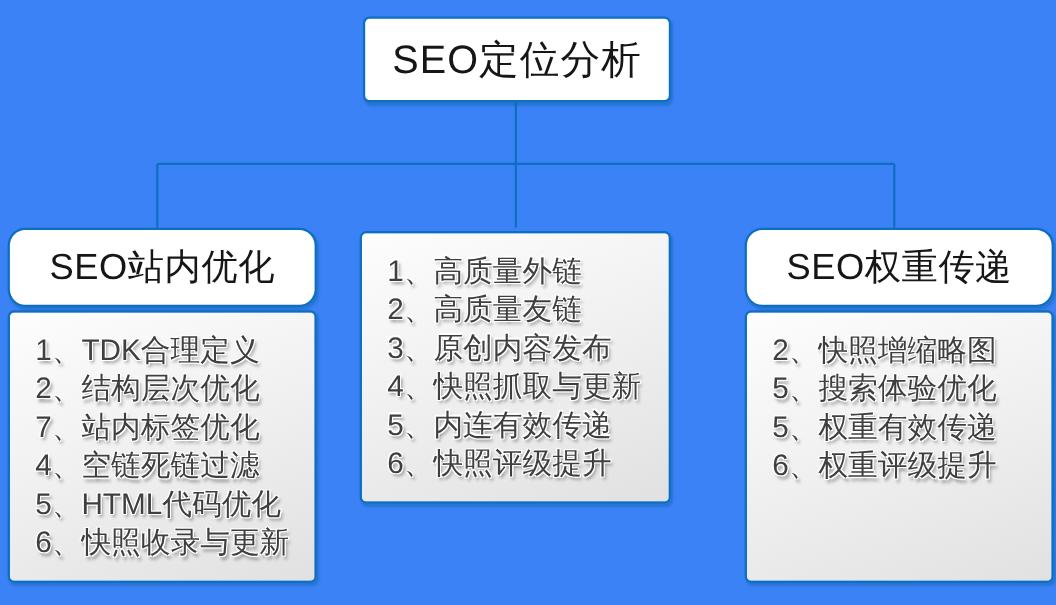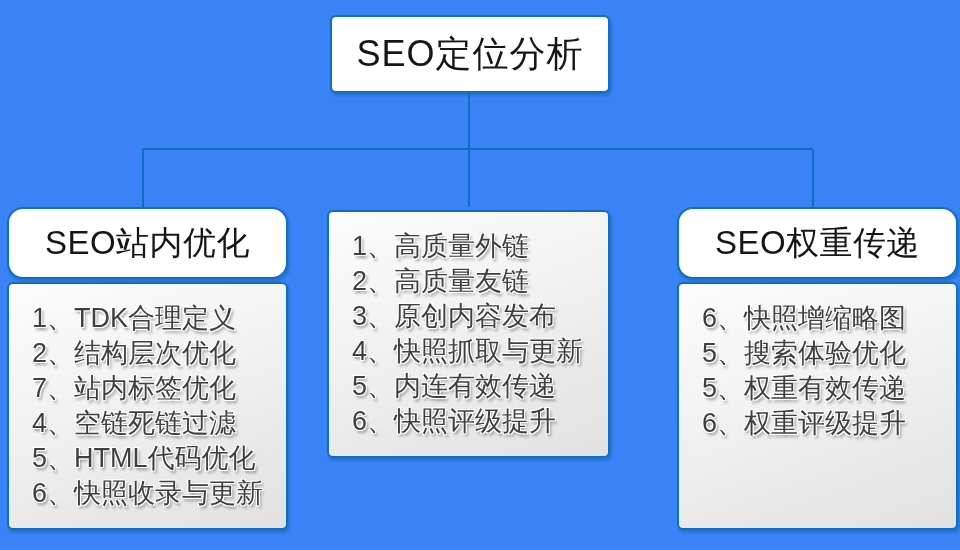--- a/index.html
+++ b/index.html
@@ -134,20 +134,20 @@
       <div class="list-item">5、内连有效传递</div>
       <div class="list-item">6、快照评级提升</div>
     </div>
   </div>
 
   <div class="branch col3">
     <div class="branch-header">
       <span class="branch-title">SEO权重传递</span>
     </div>
     <div class="branch-list">
-      <div class="list-item">6、快照增缩略图</div>
+      <div class="list-item">2、快照增缩略图</div>
       <div class="list-item">5、搜索体验优化</div>
       <div class="list-item">5、权重有效传递</div>
       <div class="list-item">6、权重评级提升</div>
     </div>
   </div>
 
 </div>
 
 </body></html>

